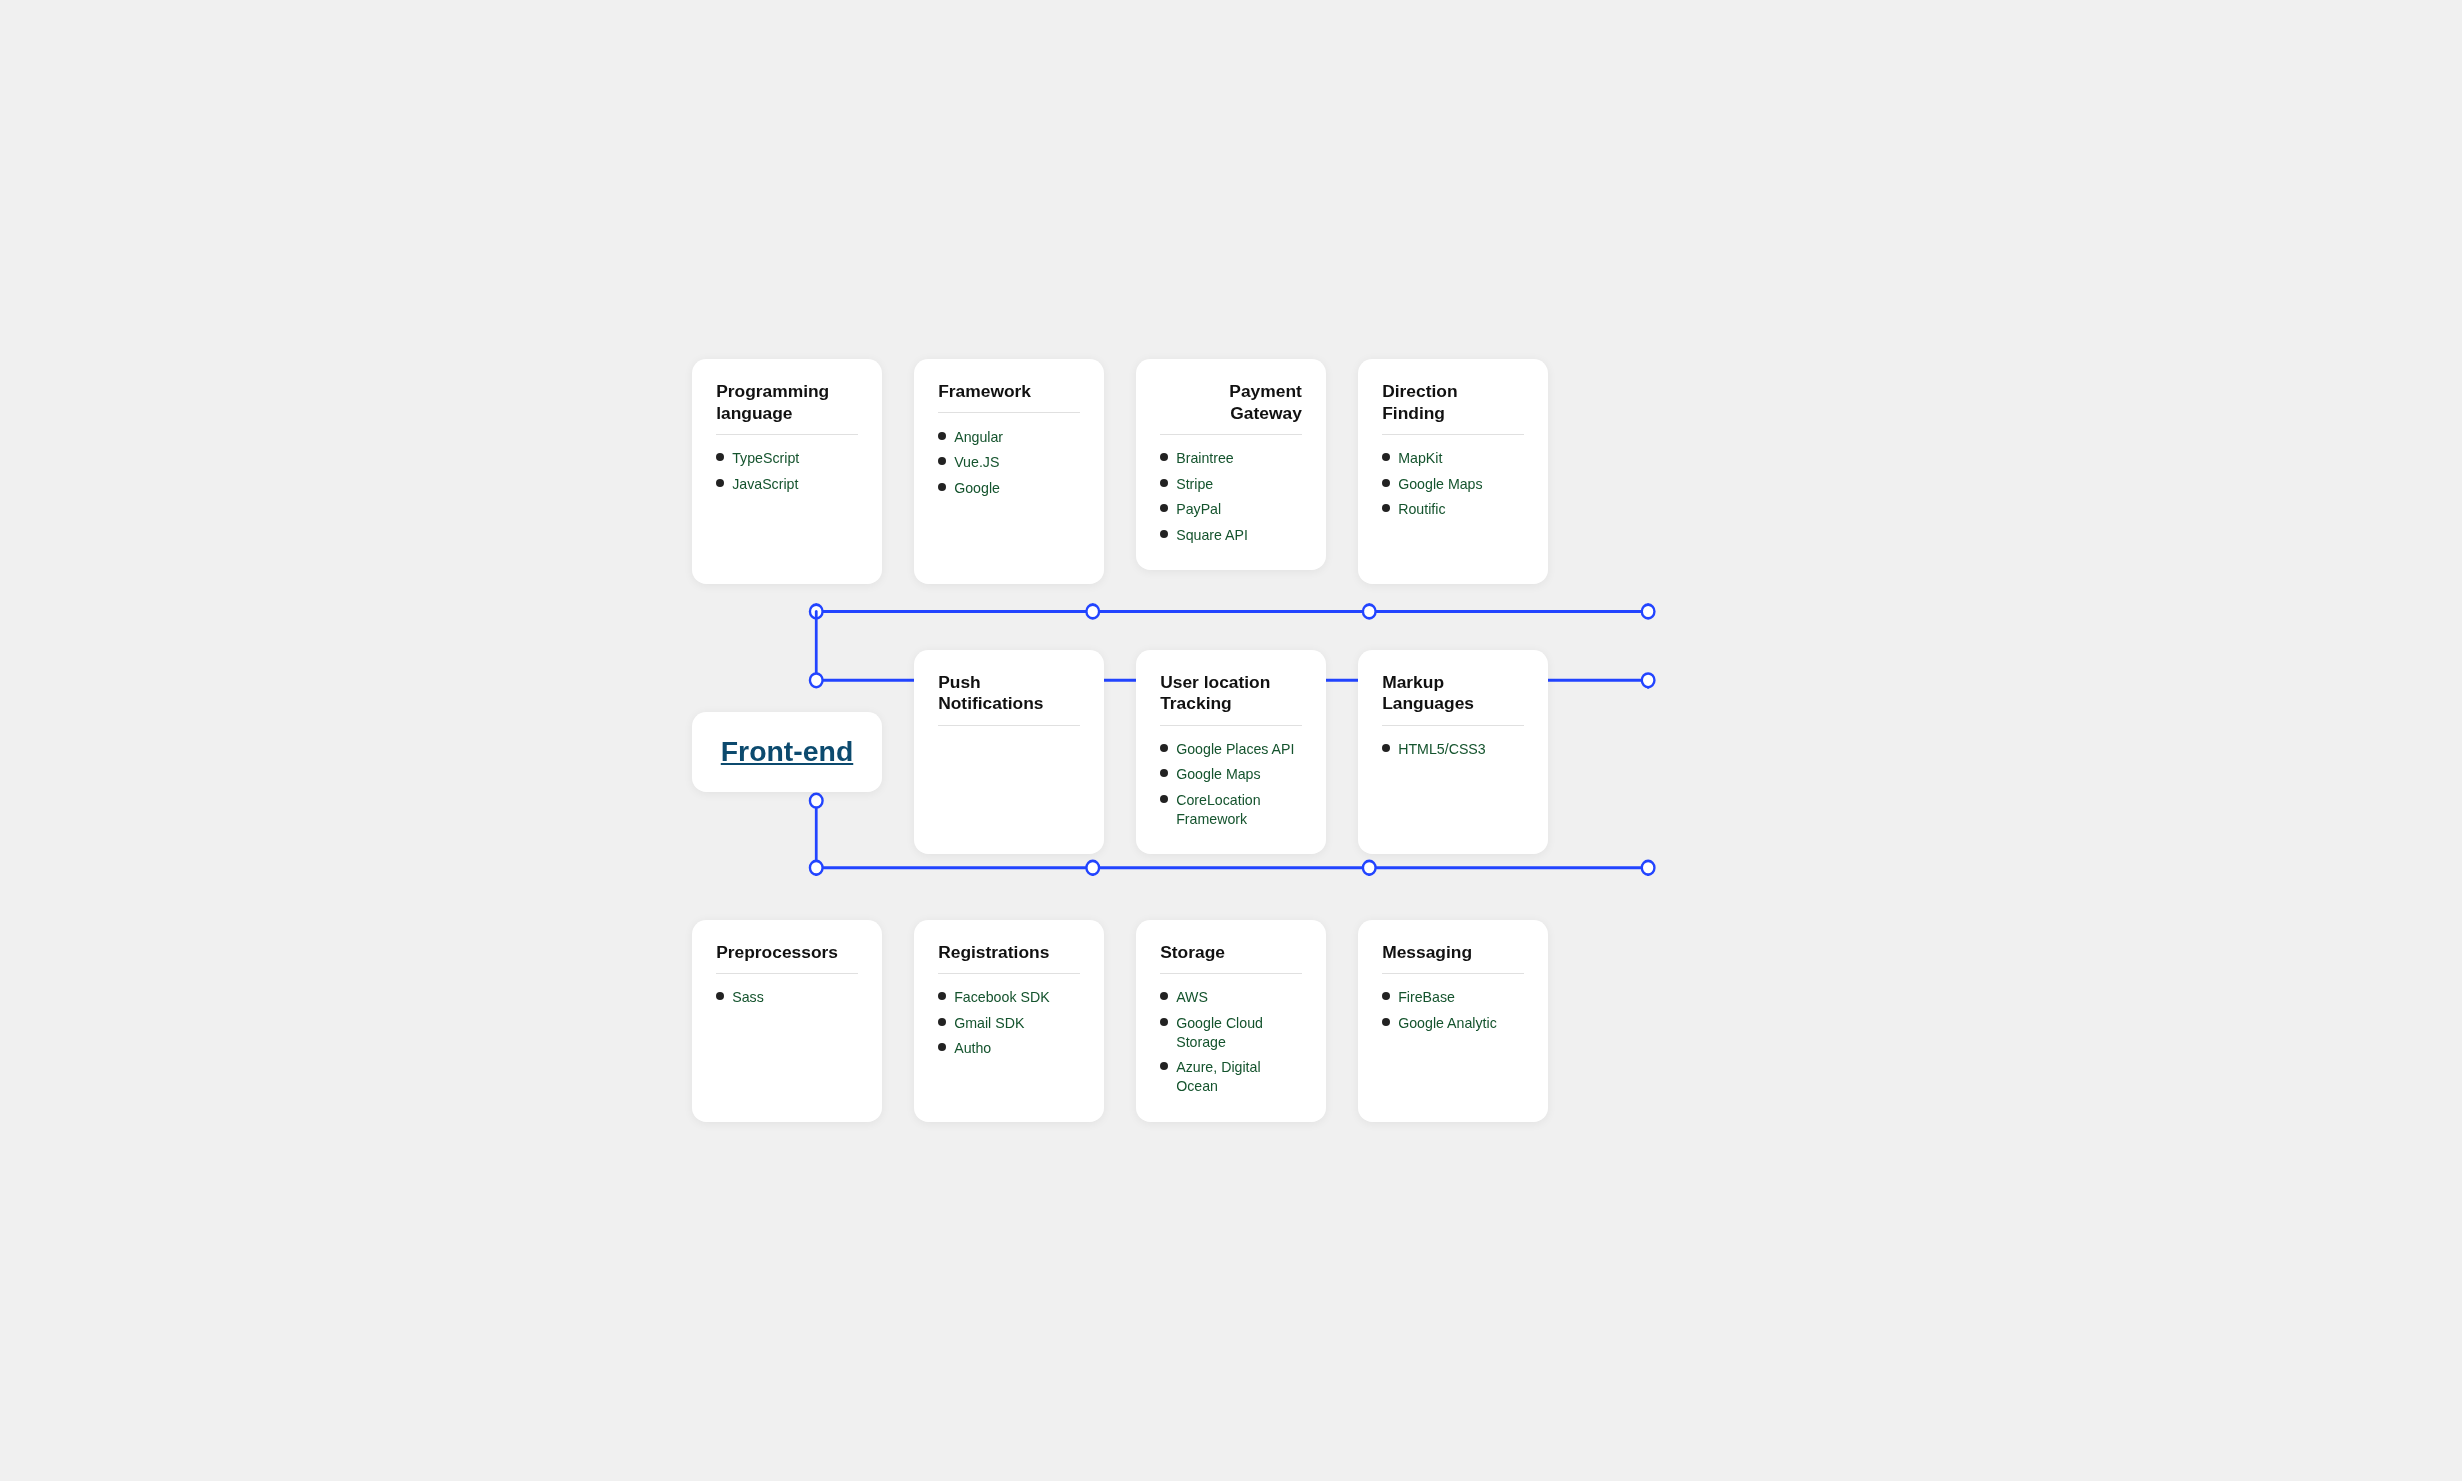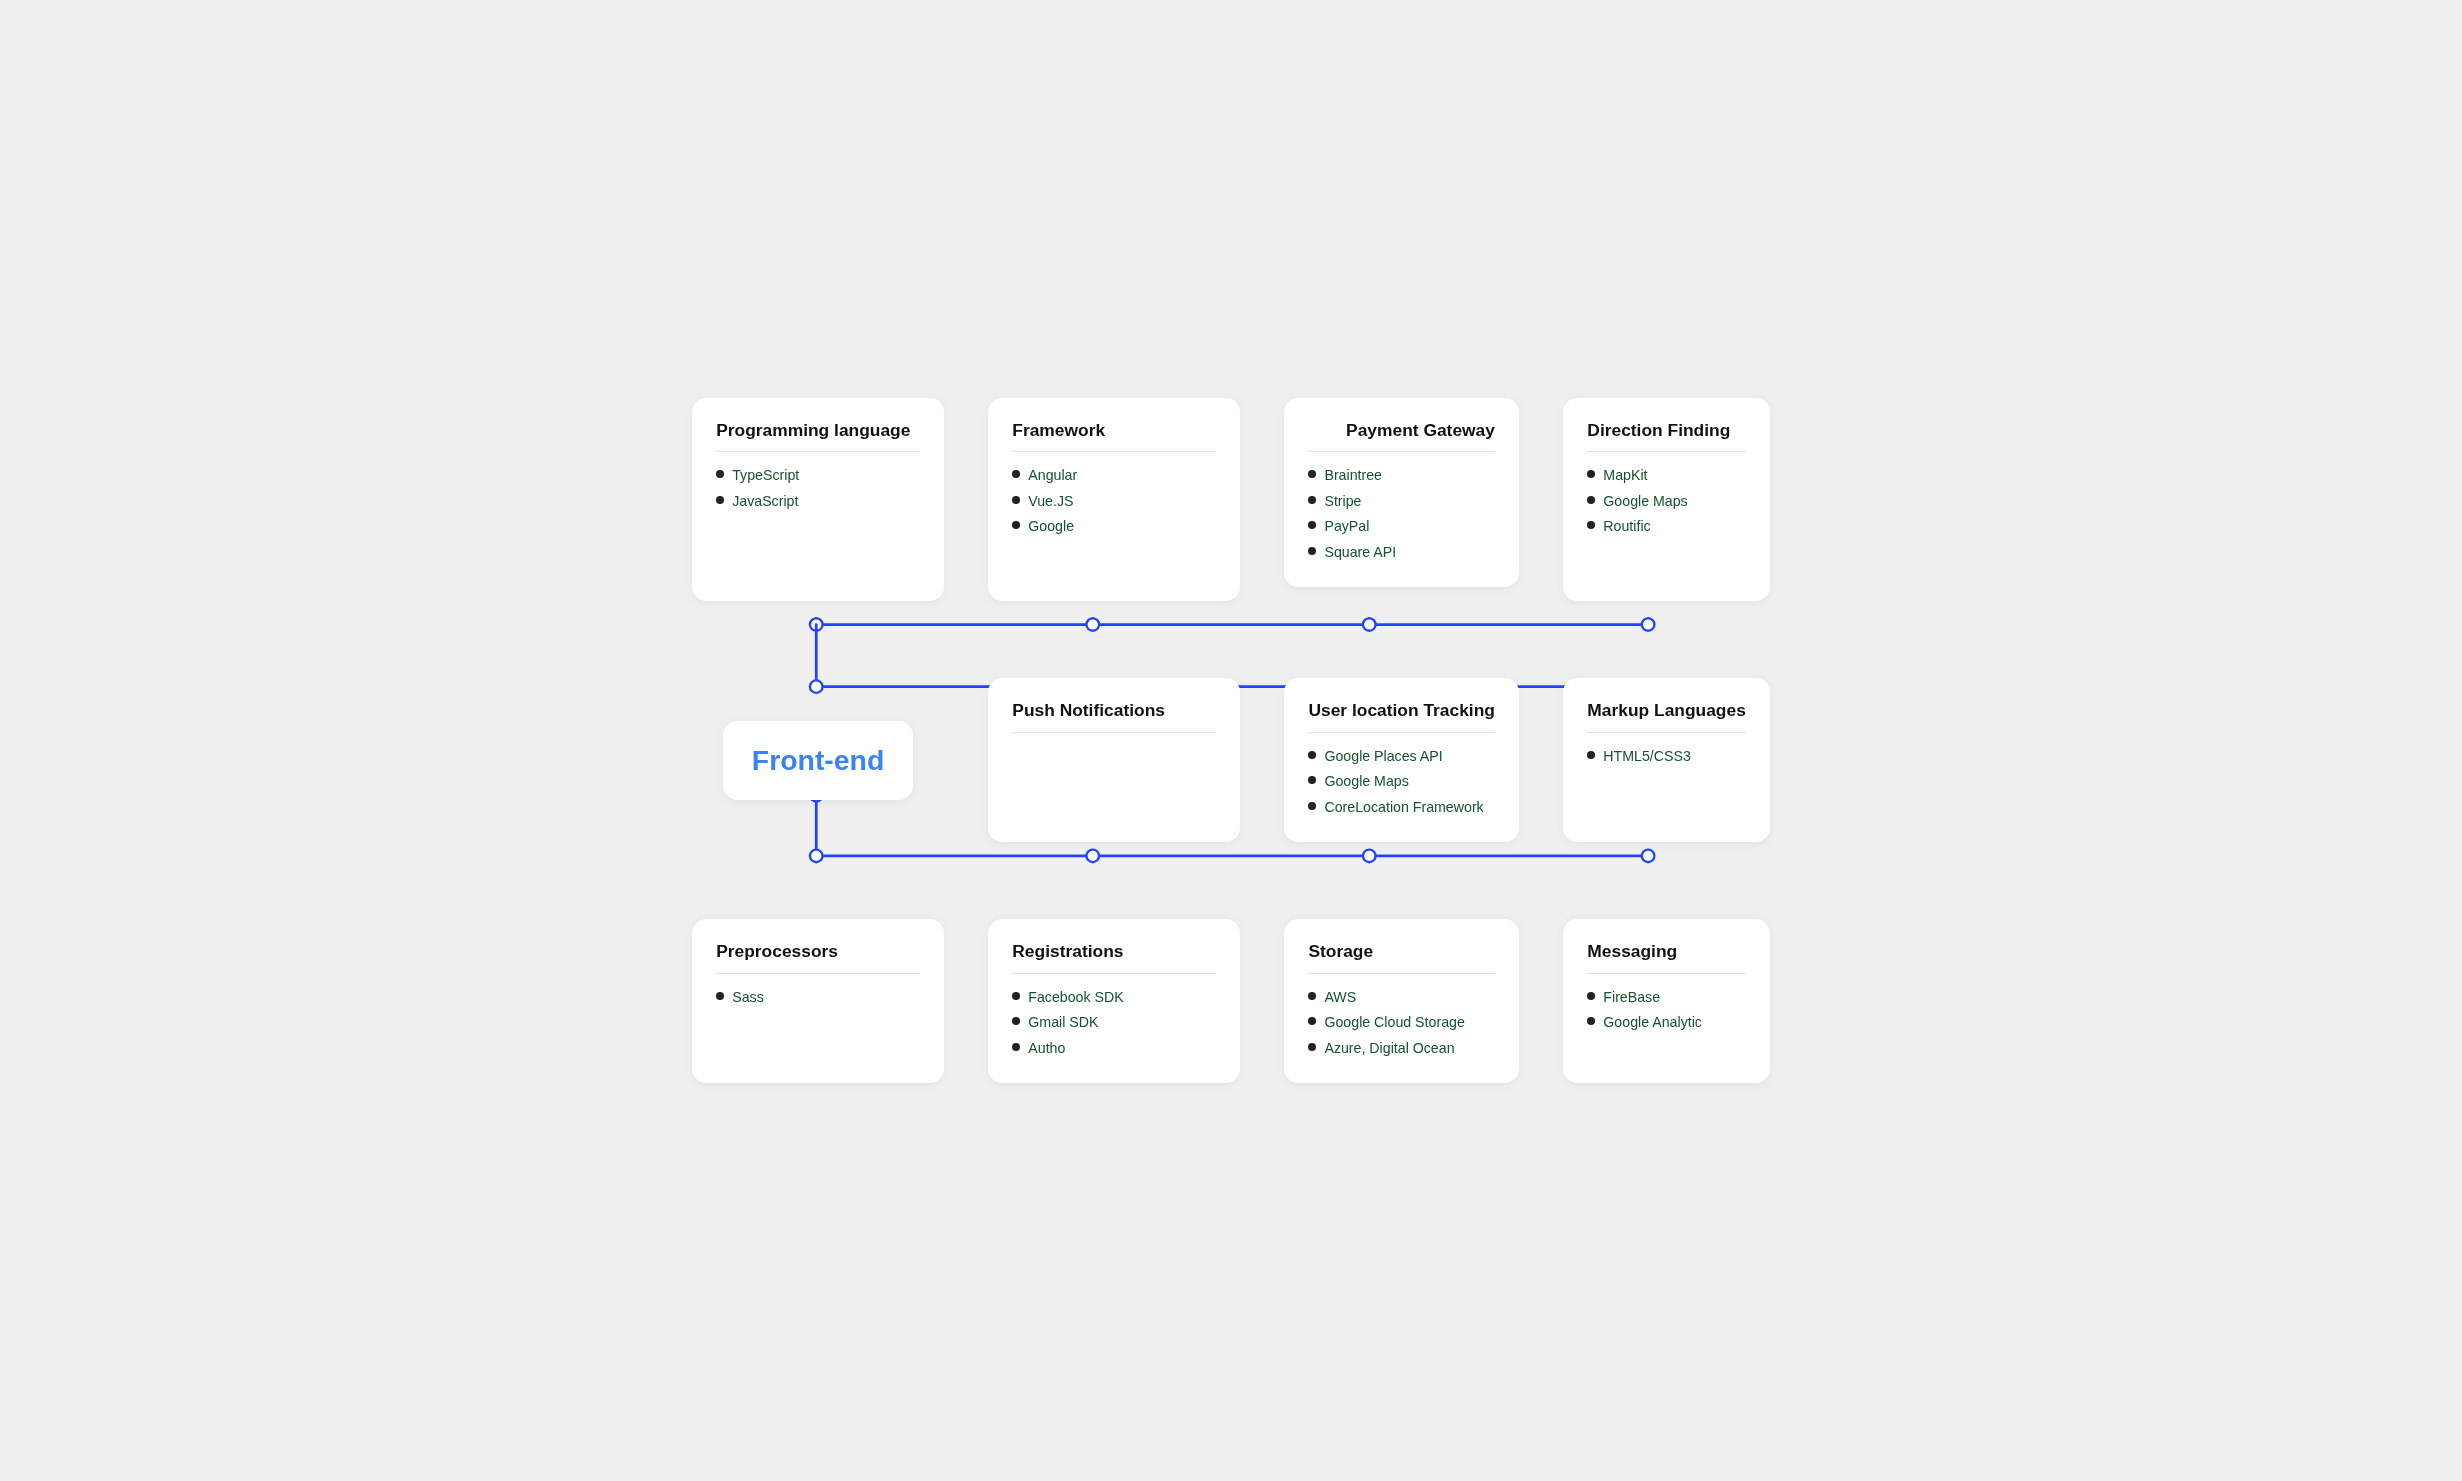--- a/index.html
+++ b/index.html
@@ -25,23 +25,23 @@
       width: 100%; height: 100%;
       overflow: visible;
       pointer-events: none;
       z-index: 1;
     }
 
     .grid {
       position: relative;
       z-index: 2;
       display: grid;
-      grid-template-columns: repeat(2, 1fr);
+      grid-template-columns: repeat(5, 1fr);
       grid-template-rows: auto auto auto;
-      gap: 16px;
+      gap: 4px;
     }
 
     .card {
       background: #fff;
       border-radius: 14.2px;
       padding: 22px 24px 22px 24px;
       margin: 14.2px;
       box-shadow: 0 1.6px 9.5px rgba(0,0,0,0.06);
       position: relative;
     }
@@ -101,23 +101,24 @@
       border-radius: 14.2px;
       padding: 22px 28.4px;
       box-shadow: 0 1.6px 9.5px rgba(0,0,0,0.06);
       min-width: 142px;
     }
 
     .frontend-card .card-title {
       border-bottom: none;
       font-size: 28.4px;
       font-weight: 900;
-      color: #3b82f6;
+      color: #0c4a6e;
       margin-bottom: 0;
       padding-bottom: 0;
+      text-decoration: underline;
     }
   </style>
 </head>
 <body>
 
 <div class="diagram-wrapper">
 
   <svg class="connectors" viewBox="0 0 1400 920" preserveAspectRatio="none">
     <defs>
       <marker id="dot" markerWidth="12" markerHeight="12" refX="6" refY="6">

